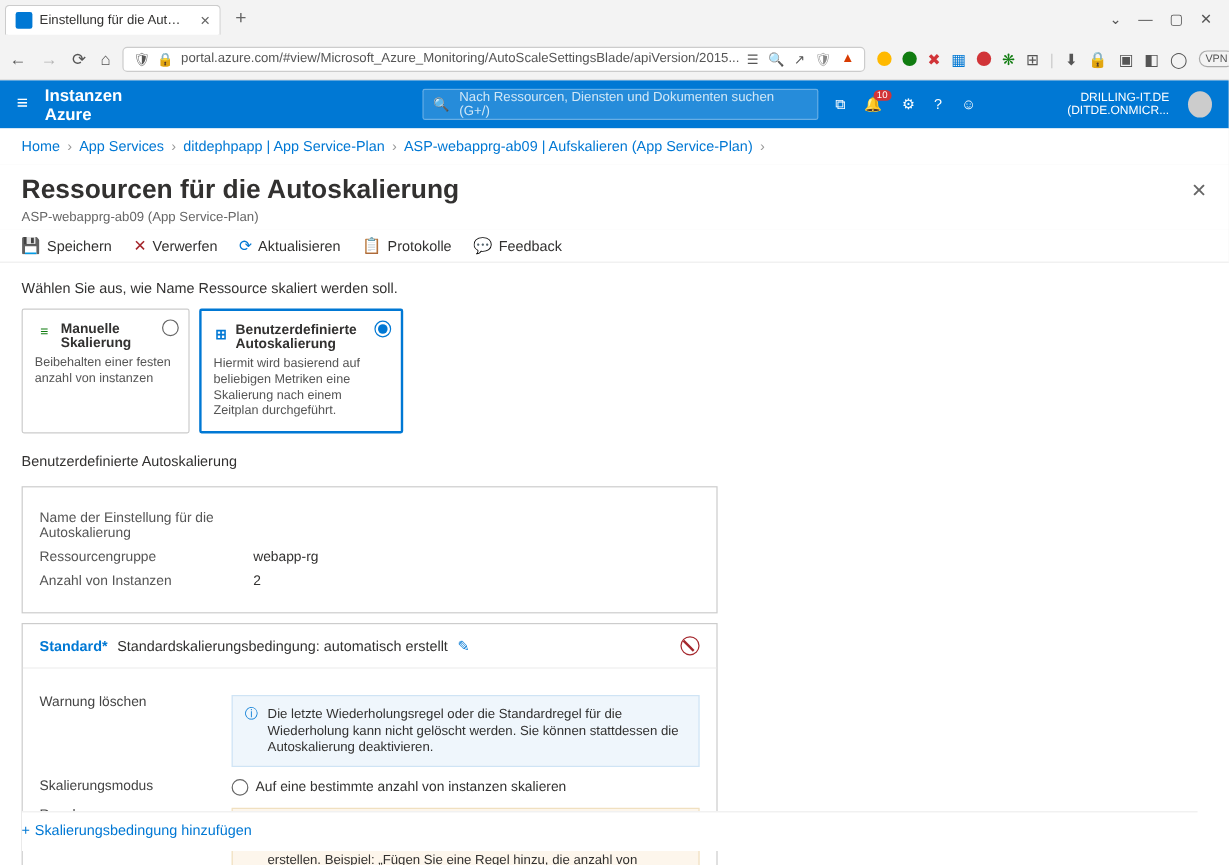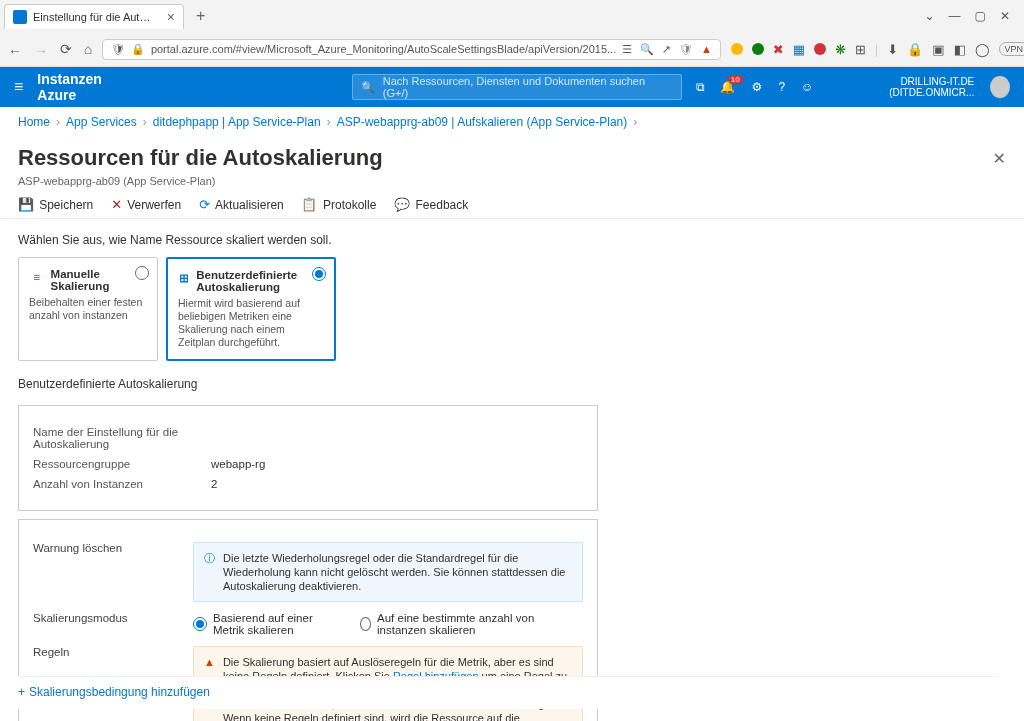--- a/index.html
+++ b/index.html
@@ -245,38 +245,40 @@
       <div class="setting-label">Ressourcengruppe</div>
       <div class="setting-value">webapp-rg</div>
     </div>
     <div class="setting-row">
       <div class="setting-label">Anzahl von Instanzen</div>
       <div class="setting-value">2</div>
     </div>
   </div>
 
   <div class="condition-box">
+    <div class="condition-head">
+      <span class="cond-tag"><span>Standard</span>*</span>
+      <span>Standardskalierungsbedingung: automatisch erstellt</span>
+      <span class="cond-edit">✎</span>
+      <span class="cond-delete"></span>
+    </div>
     <div class="condition-body">
       <div class="cond-row">
         <div class="cond-label">Warnung löschen</div>
         <div class="cond-content">
           <div class="info-box">
             <span class="ico">ⓘ</span>
             <span>Die letzte Wiederholungsregel oder die Standardregel für die Wiederholung kann nicht gelöscht werden. Sie können stattdessen die Autoskalierung deaktivieren.</span>
           </div>
         </div>
       </div>
       <div class="cond-row">
         <div class="cond-label">Skalierungsmodus</div>
         <div class="cond-content" style="display:flex">
           <label class="radio-inline">
-              <span class="radio-dot on"></span>
-              <span>Basierend auf einer Metrik skalieren</span>
-            </label>
-          <label class="radio-inline">
               <span class="radio-dot"></span>
               <span>Auf eine bestimmte anzahl von instanzen skalieren</span>
             </label>
         </div>
       </div>
       <div class="cond-row">
         <div class="cond-label">Regeln</div>
         <div class="cond-content">
           <div class="warn-box">
             <span class="ico">▲</span>

